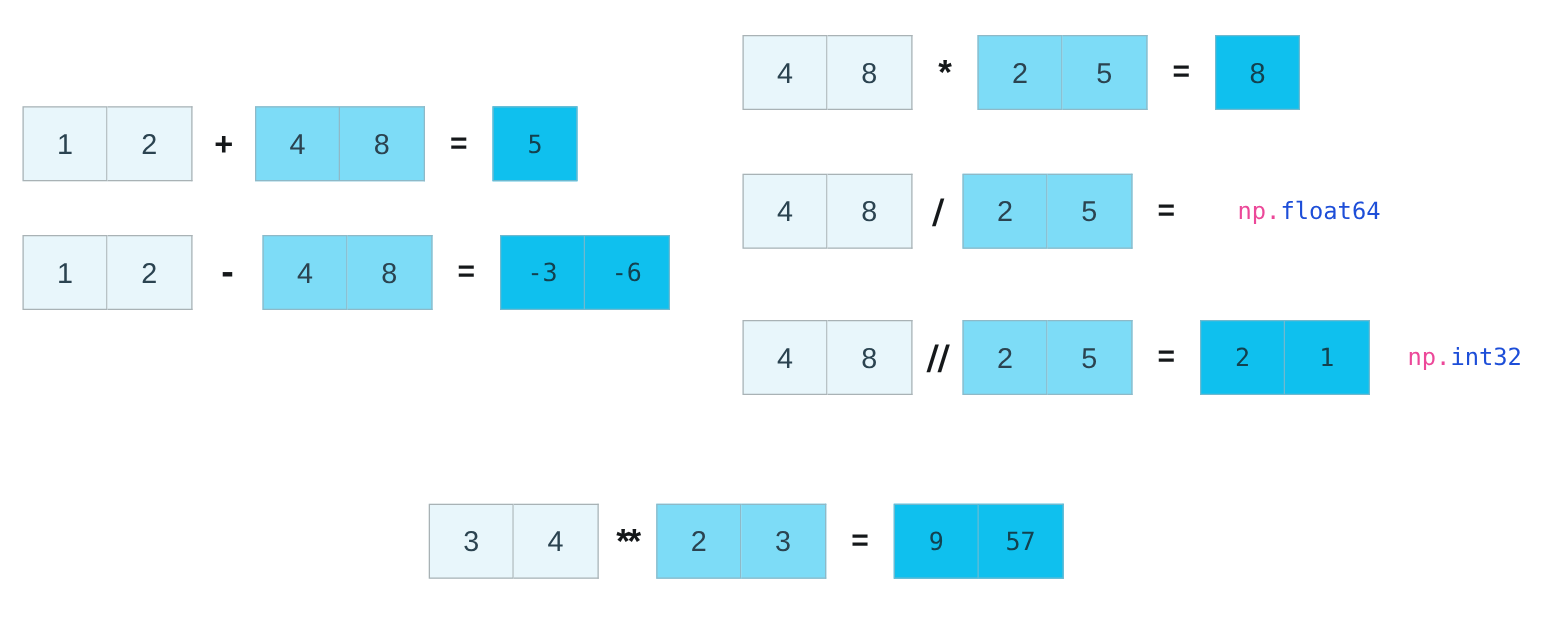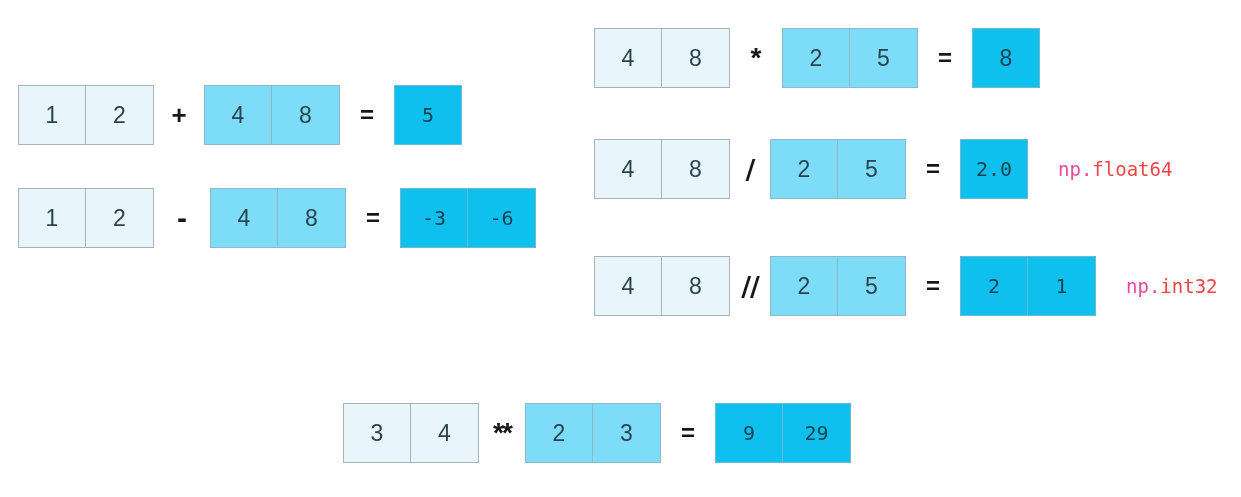--- a/index.html
+++ b/index.html
@@ -85,21 +85,21 @@
   }
 
   .dtype {
     margin-left: 30px;
     font-family: "DejaVu Sans Mono", monospace;
     font-size: 19px;
     white-space: nowrap;
     color: #3b3b3b;
   }
   .dtype .ns { color: #ec4899; }
-  .dtype .tn { color: #ef4444; }
+  .dtype .tn { color: #1d4ed8; }
 </style>
 </head>
 <body>
 
 <div class="expr" style="left:18px; top:85px;">
   <div class="arr pale">
     <div class="cell">1</div>
     <div class="cell">2</div>
   </div>
   <div class="op">+</div>
@@ -151,21 +151,20 @@
     <div class="cell">4</div>
     <div class="cell">8</div>
   </div>
   <div class="op slashes">/</div>
   <div class="arr mid">
     <div class="cell">2</div>
     <div class="cell">5</div>
   </div>
   <div class="op eq">=</div>
   <div class="arr bright">
-    <div class="cell mono">2.0</div>
   </div>
   <div class="dtype">
     <span class="ns">np.</span><span class="tn">float64</span>
   </div>
 </div>
 
 <div class="expr" style="left:594px; top:256px;">
   <div class="arr pale">
     <div class="cell">4</div>
     <div class="cell">8</div>
@@ -191,15 +190,15 @@
     <div class="cell">4</div>
   </div>
   <div class="op dstar">**</div>
   <div class="arr mid">
     <div class="cell">2</div>
     <div class="cell">3</div>
   </div>
   <div class="op eq">=</div>
   <div class="arr bright">
     <div class="cell mono">9</div>
-    <div class="cell mono">29</div>
+    <div class="cell mono">57</div>
   </div>
 </div>
 
 </body></html>

